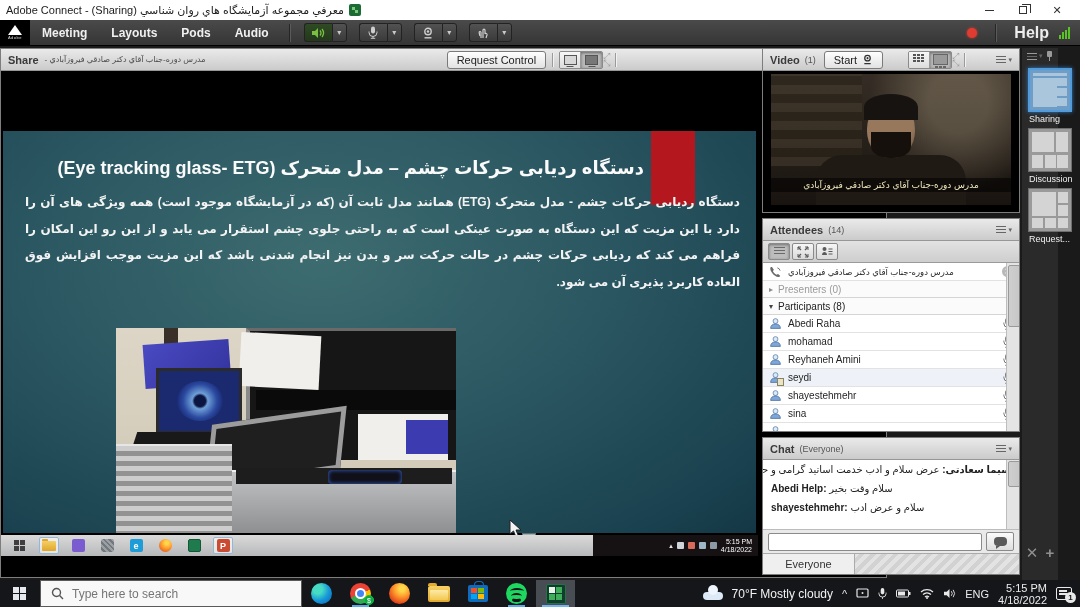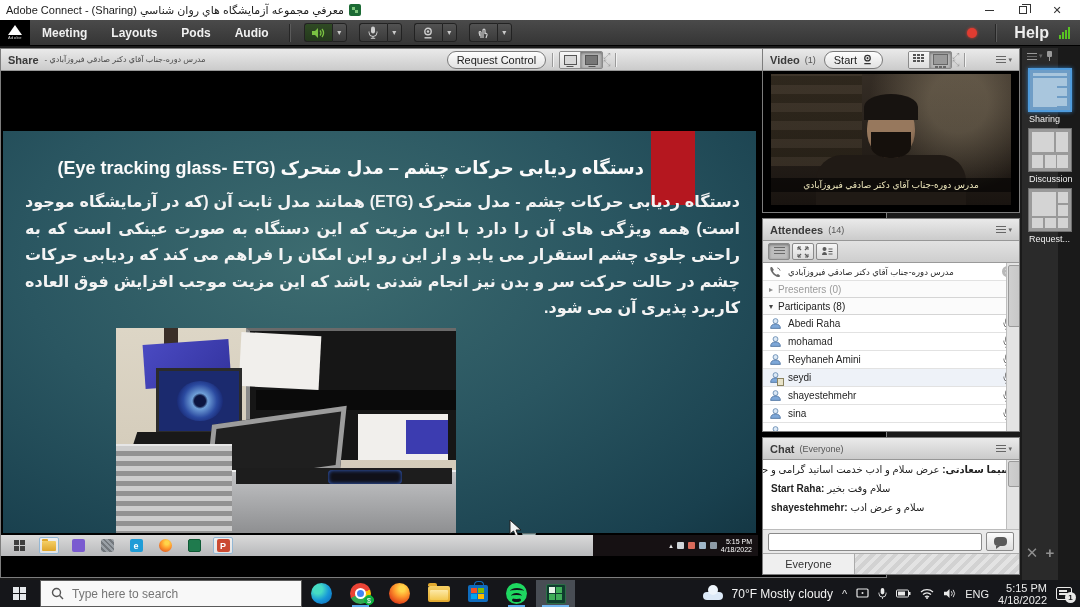--- a/index.html
+++ b/index.html
@@ -44,32 +44,32 @@
   .pod-count { margin-left:5px; font-size:9px; color:#555; }
   .pod-menu { margin-left:auto; display:flex; align-items:center; gap:2px; color:#666; }
   .pm-lines { width:10px; height:7px; border-top:1px solid #666; border-bottom:1px solid #666; position:relative; }
   .pm-lines::after { content:""; position:absolute; left:0; top:2px; width:10px; height:1px; background:#666; }
   .pm-caret { font-size:7px; color:#666; }
   .hdr-sep { width:1px; height:14px; background:#9a9a9a; margin:0 6px; box-shadow:1px 0 0 #f2f2f2; }
   .seg { display:flex; border:1px solid #8a8a8a; border-radius:2px; overflow:hidden; }
   .seg .opt { width:21px; height:16px; background:linear-gradient(#f7f7f7,#dcdcdc); display:flex; align-items:center; justify-content:center; border-right:1px solid #9a9a9a; }
   .seg .opt:last-child { border-right:none; }
   .seg .opt.active { background:#b9b9b9; box-shadow:inset 0 1px 3px rgba(0,0,0,.45); }
-  .mini-btn { border:1px solid #7a7a7a; border-radius:9px; background:linear-gradient(#fefefe,#e2e2e2); padding:2px 9px; font-size:11px; color:#222; display:flex; align-items:center; gap:5px; }
+  .mini-btn { border:1px solid #7a7a7a; border-radius:3px; background:linear-gradient(#fefefe,#e2e2e2); padding:2px 9px; font-size:11px; color:#222; display:flex; align-items:center; gap:5px; }
   .expand-ico { color:#9a9a9a; font-size:9px; letter-spacing:-1px; line-height:7px; text-align:center; }
 
   
   .share-pod { left:0; top:48px; width:887px; height:530px; }
   .share-sub { font-size:8px; color:#4a4a4a; margin-left:6px; direction:rtl; }
   .share-body { position:absolute; left:0; top:22px; right:0; bottom:0; background:#000; overflow:hidden; }
   .slide { position:absolute; left:2px; top:60px; width:753px; height:402px;
            background:radial-gradient(ellipse at 42% 32%, #3d6c70 0%, #2a5661 48%, #19404e 88%, #143744 100%); }
   .red-rect { position:absolute; left:648px; top:0; width:44px; height:74px; background:#b5171f; }
   .slide-heading { position:absolute; right:112px; left:30px; top:26px; direction:rtl; color:#fafafa; font-weight:bold; font-size:18px; white-space:nowrap; }
-  .slide-para { position:absolute; right:16px; left:22px; top:58px; direction:rtl; text-align:justify; color:#f3f3f3; font-weight:600; font-size:16px; line-height:26.5px; }
+  .slide-para { position:absolute; right:16px; left:22px; top:58px; direction:rtl; text-align:justify; color:#f3f3f3; font-weight:600; font-size:12px; line-height:26.5px; }
   
   .photo { position:absolute; left:113px; top:197px; width:340px; height:205px; background:linear-gradient(#ddd6c6,#cfc6b4); overflow:hidden; }
   .ph-frame { position:absolute; left:48px; top:0; width:14px; height:110px; background:#3a2f28; }
   .ph-case-open { position:absolute; left:130px; top:0; width:210px; height:132px; background:#161616; border-top:3px solid #6a6a6a; border-left:4px solid #8a8a8a; }
   .ph-card-blue { position:absolute; left:28px; top:14px; width:86px; height:44px; background:linear-gradient(135deg,#4a4ac2,#33339e); transform:rotate(-4deg); }
   .ph-card-white1 { position:absolute; left:124px; top:6px; width:80px; height:54px; background:#f1efec; transform:rotate(3deg); }
   .ph-strap { position:absolute; left:10px; top:62px; width:200px; height:20px; background:#0a0a0a; }
   .ph-card-white2 { position:absolute; left:112px; top:86px; width:90px; height:46px; background:#f1efec; }
   .ph-card-blue2 { position:absolute; left:160px; top:92px; width:42px; height:34px; background:#3c3cb0; }
   .ph-laptop-scr { position:absolute; left:40px; top:40px; width:86px; height:66px; background:#1b2a6e; border:3px solid #2b2b2b; }
@@ -589,21 +589,21 @@
         <span class="pm-lines"></span>
         <span class="pm-caret">▾</span>
       </span>
   </div>
   <div class="chat-msgs">
     <div class="msg rtl">
       <b>سیما سعادتی:</b>
       <span>عرض سلام و ادب خدمت اساتید گرامی و حاضران محترم</span>
     </div>
     <div class="msg" style="padding-top:8px">
-      <b>Start Raha:</b>
+      <b>Abedi Help:</b>
       <span dir="rtl">سلام وقت بخیر</span>
     </div>
     <div class="msg" style="padding-top:8px">
       <b>shayestehmehr:</b>
       <span dir="rtl">سلام و عرض ادب</span>
     </div>
     <div class="scrollv">
         <span class="thumb" style="top:1px;height:26px"></span>
       </div>
   </div>

